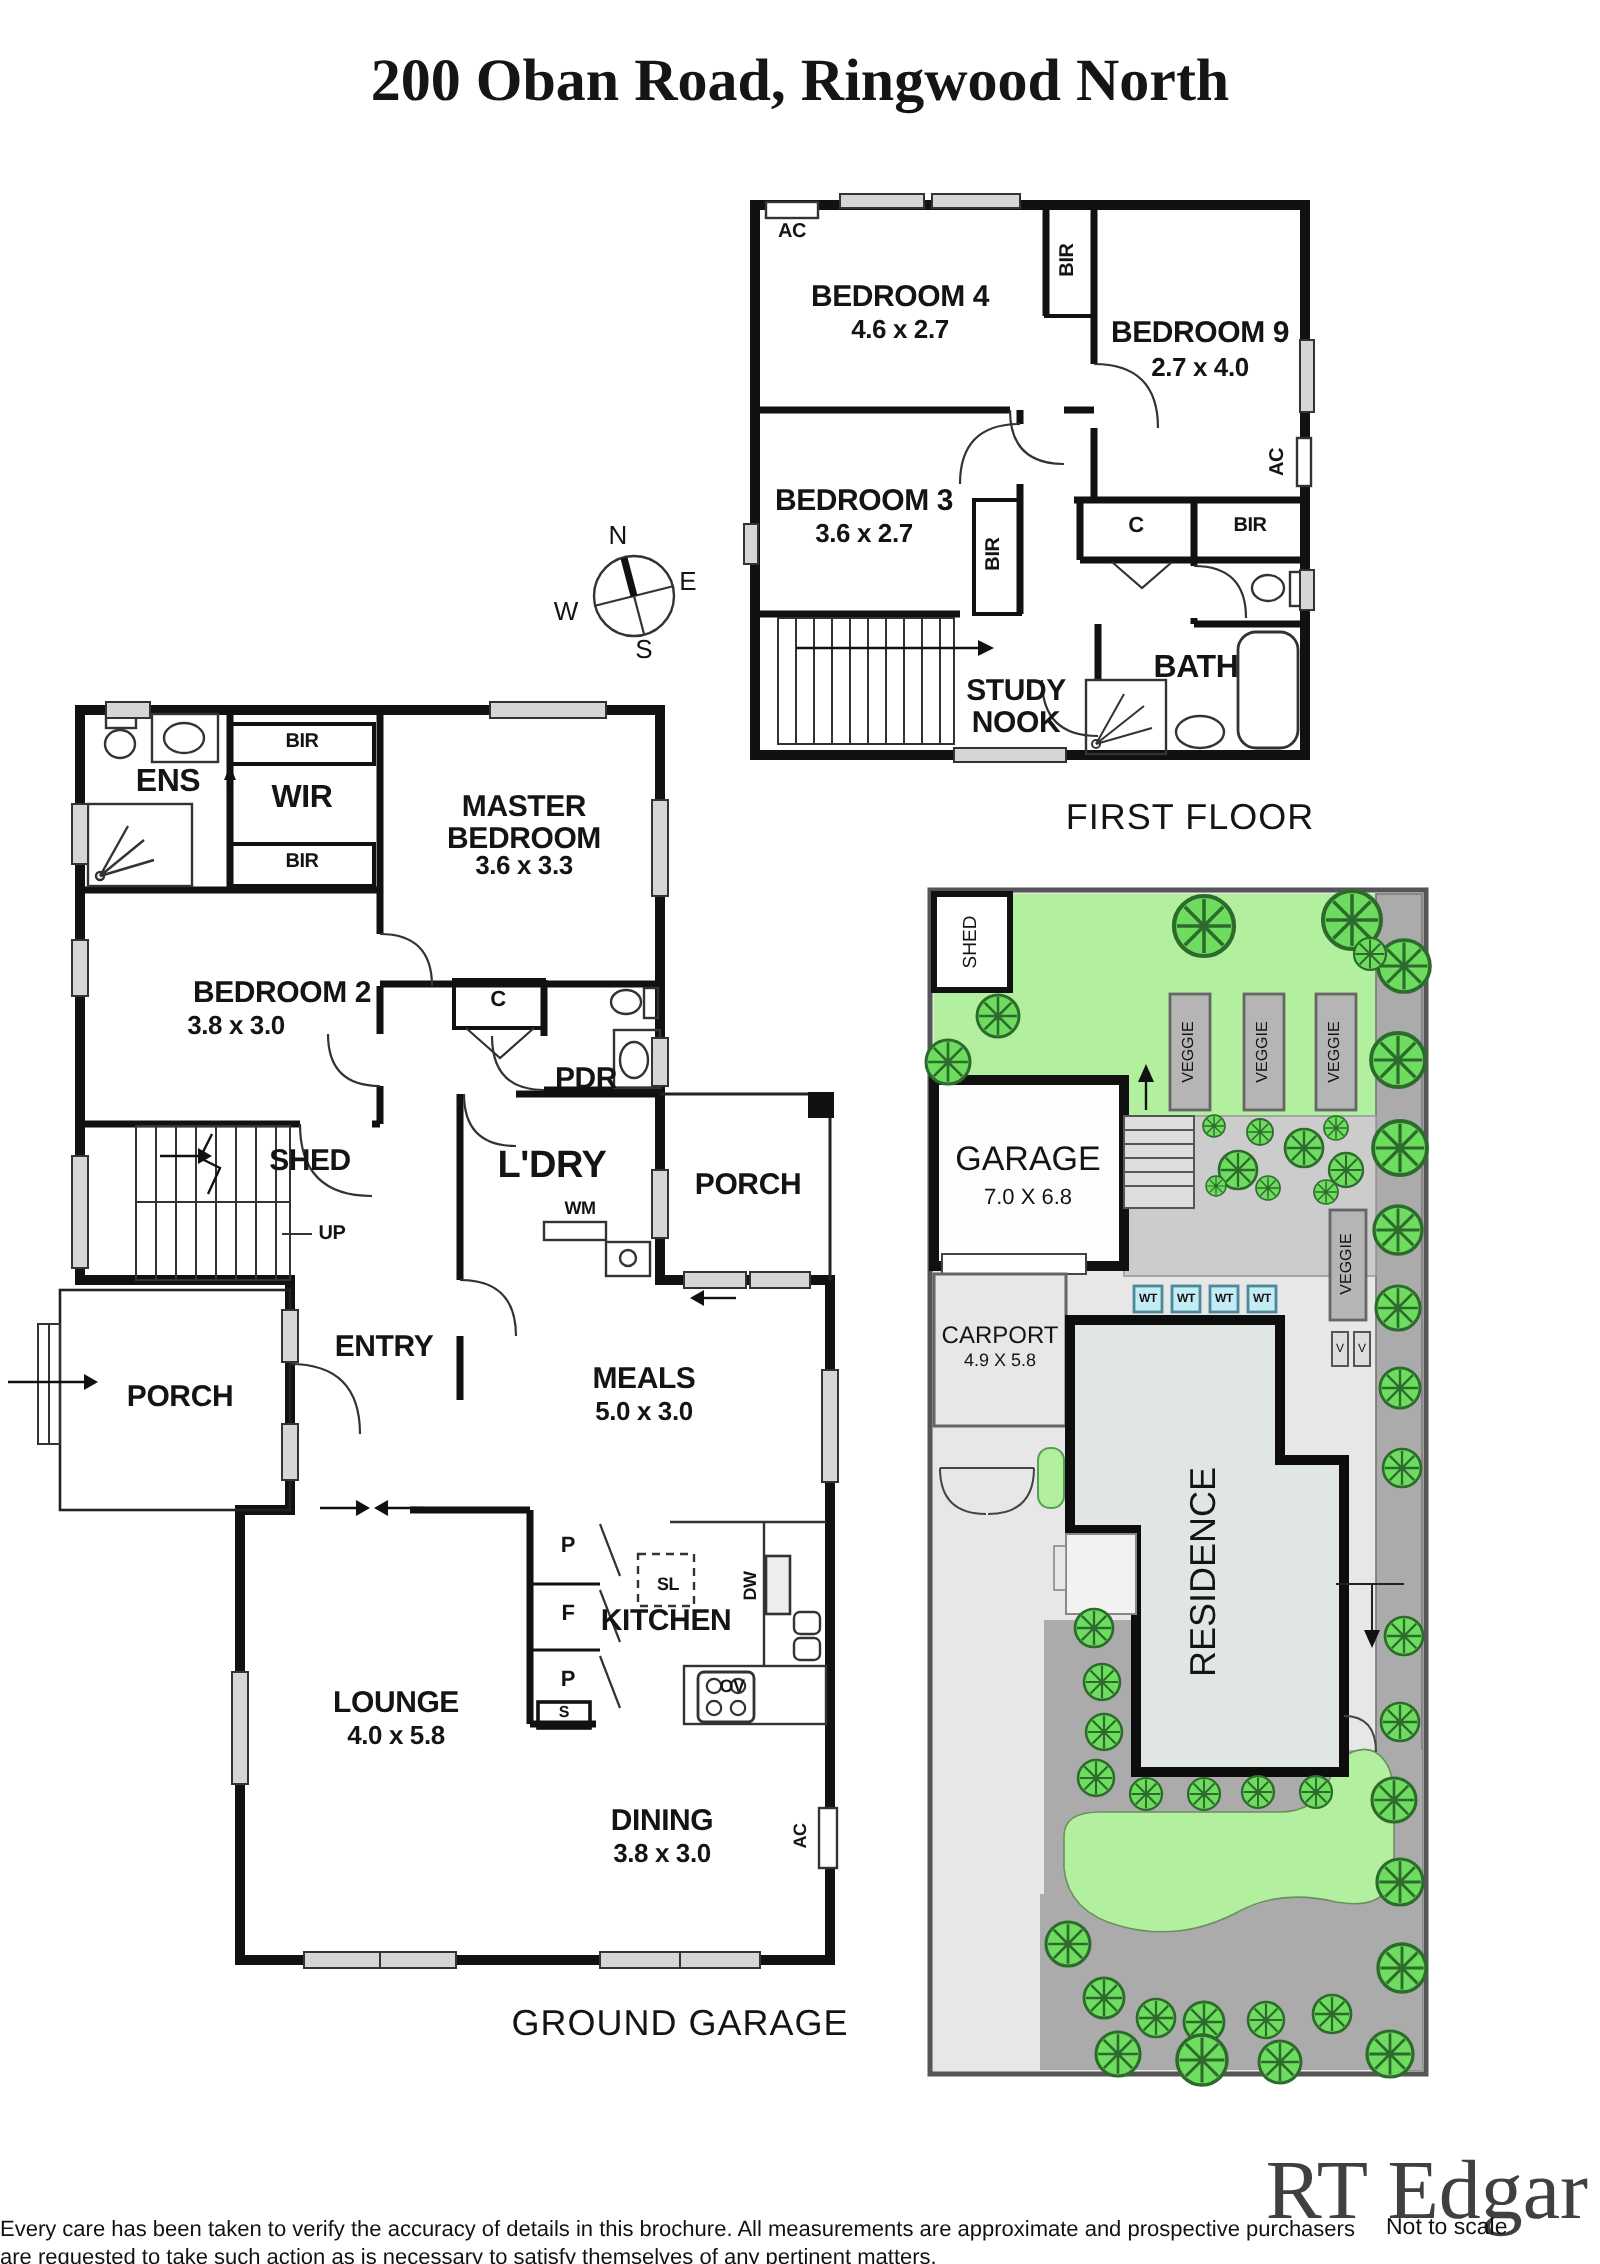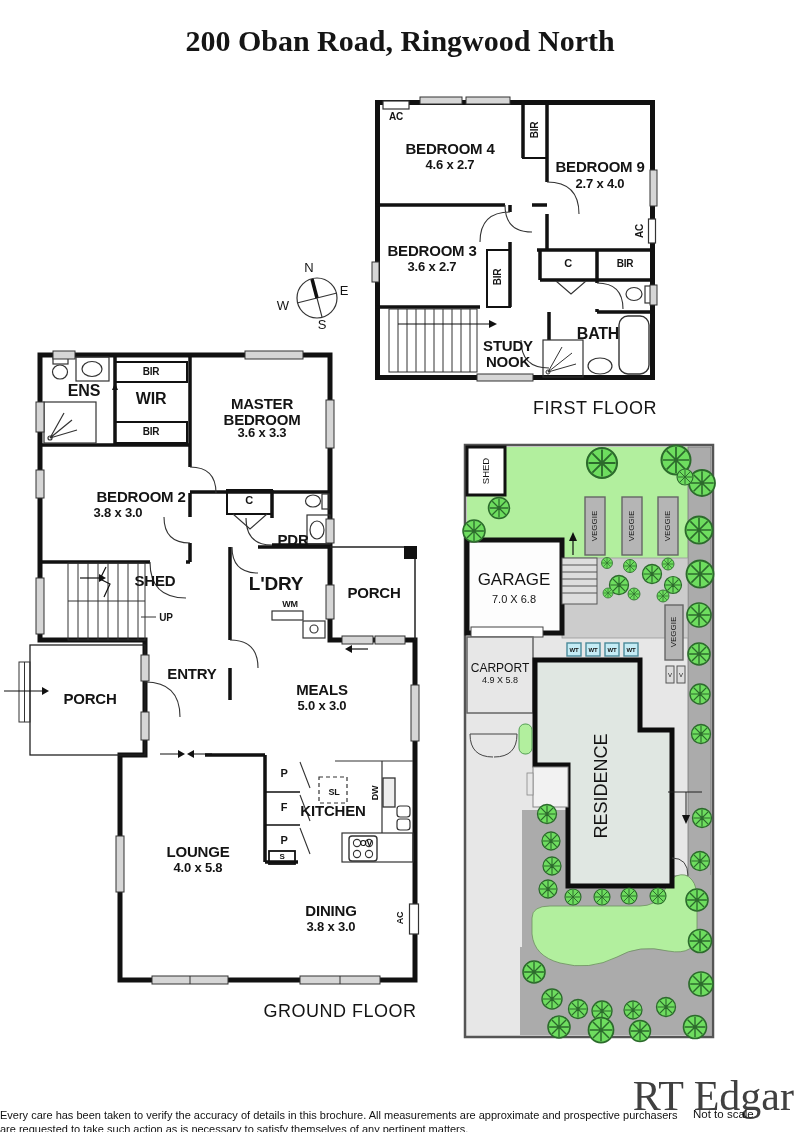--- a/index.html
+++ b/index.html
@@ -330,21 +330,21 @@
 <div class="lbl" style="left:366px;top:824px;font-size:9px;margin-top:20px;">OV</div>
 <div class="lbl" style="left:284px;top:774px;font-size:11px;">P</div>
 <div class="lbl" style="left:284px;top:808px;font-size:11px;">F</div>
 <div class="lbl" style="left:284px;top:841px;font-size:11px;">P</div>
 <div class="lbl" style="left:282px;top:857px;font-size:8px;">S</div>
 <div class="lbl" style="left:198px;top:852px;font-size:15px;">LOUNGE</div>
 <div class="lbl" style="left:198px;top:868px;font-size:13px;">4.0 x 5.8</div>
 <div class="lbl" style="left:331px;top:911px;font-size:15px;">DINING</div>
 <div class="lbl" style="left:331px;top:927px;font-size:13px;">3.8 x 3.0</div>
 <div class="lbl rot" style="left:401px;top:918px;font-size:9px;">AC</div>
-<div class="lbl caption" style="left:340px;top:1012px;font-size:18px;">GROUND FLOOR</div>
+<div class="lbl caption" style="left:340px;top:1012px;font-size:18px;">GROUND GARAGE</div>
 
 <div class="lbl rot thin" style="left:486px;top:471px;font-size:9.5px;">SHED</div>
 <div class="lbl thin" style="left:514px;top:580px;font-size:17px;text-align:center;">GARAGE</div>
 <div class="lbl thin" style="left:514px;top:600px;font-size:11px;">7.0 X 6.8</div>
 <div class="lbl thin" style="left:500px;top:668px;font-size:12px;">CARPORT</div>
 <div class="lbl thin" style="left:500px;top:681px;font-size:9px;">4.9 X 5.8</div>
 <div class="lbl rot thin" style="left:602px;top:786px;font-size:18px;">RESIDENCE</div>
 <div class="lbl rot thin" style="left:595px;top:526px;font-size:8px;">VEGGIE</div>
 <div class="lbl rot thin" style="left:632px;top:526px;font-size:8px;">VEGGIE</div>
 <div class="lbl rot thin" style="left:668px;top:526px;font-size:8px;">VEGGIE</div>

